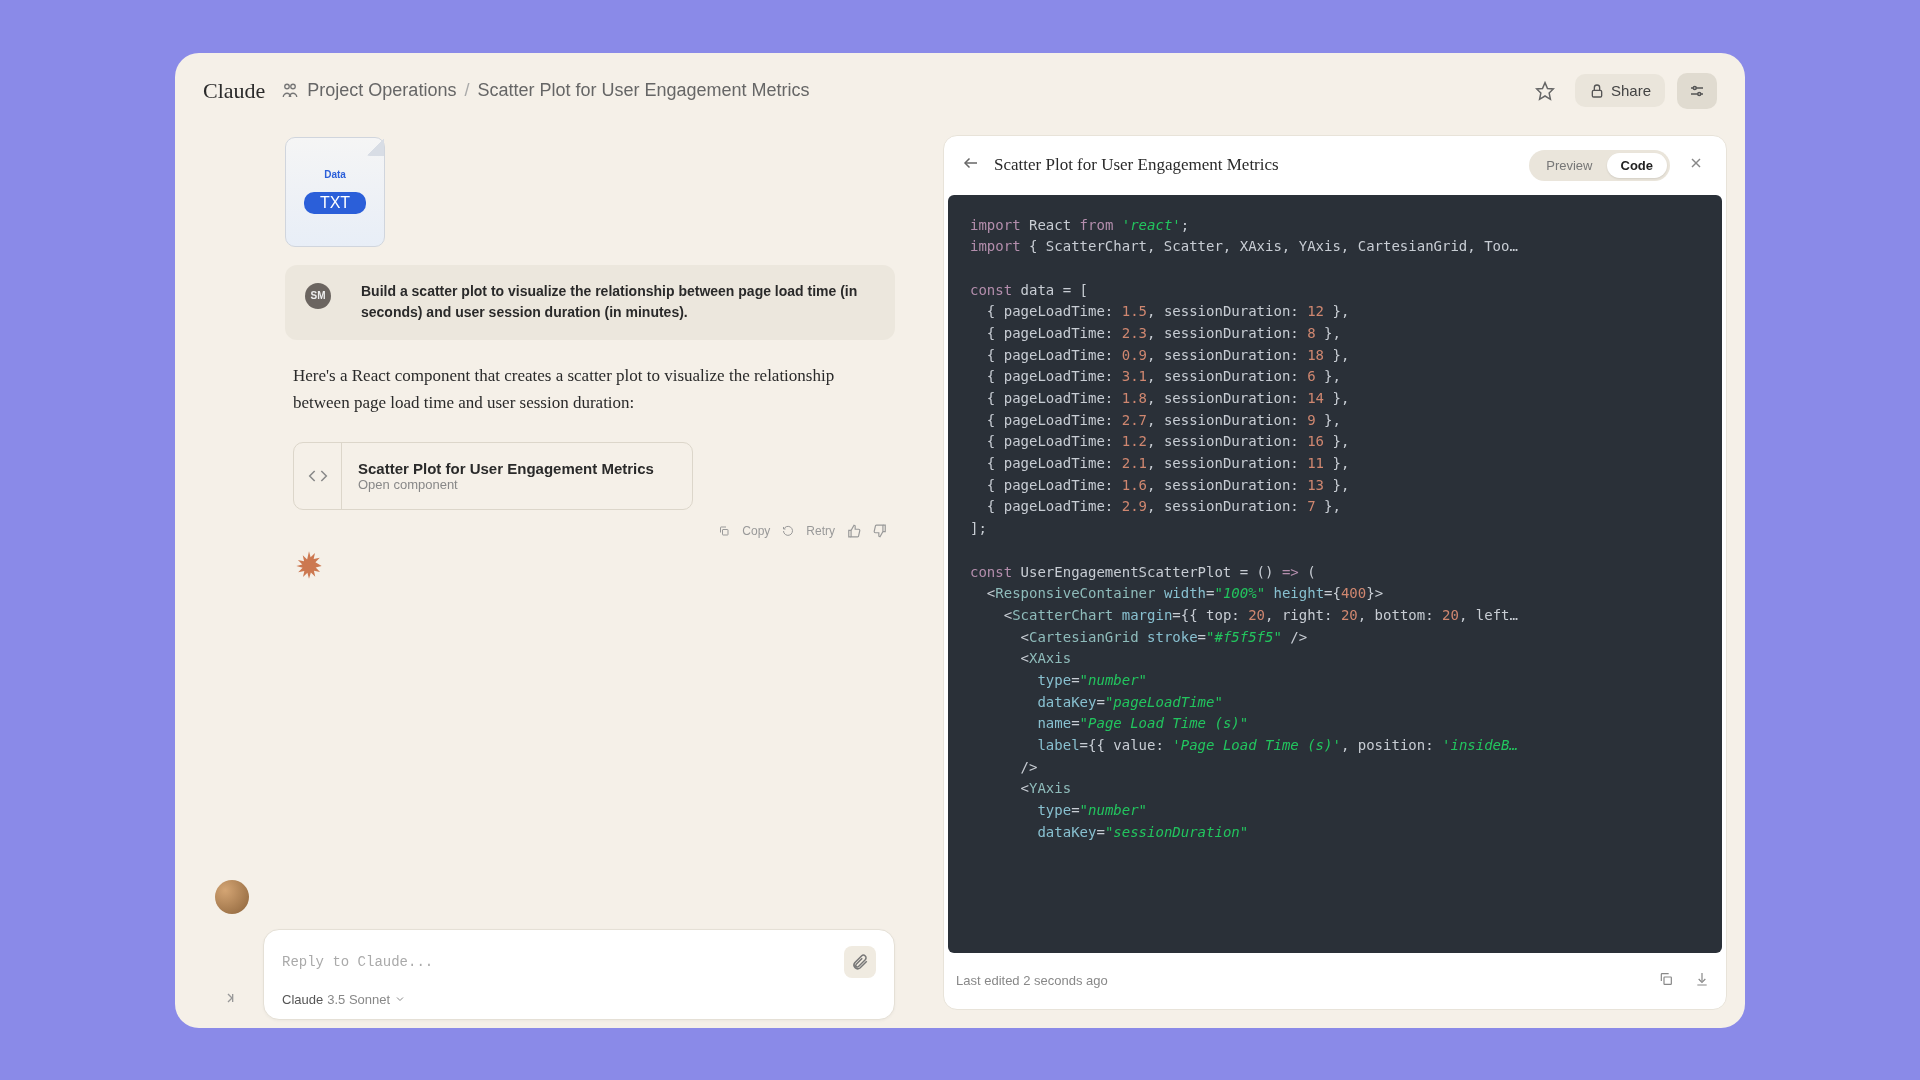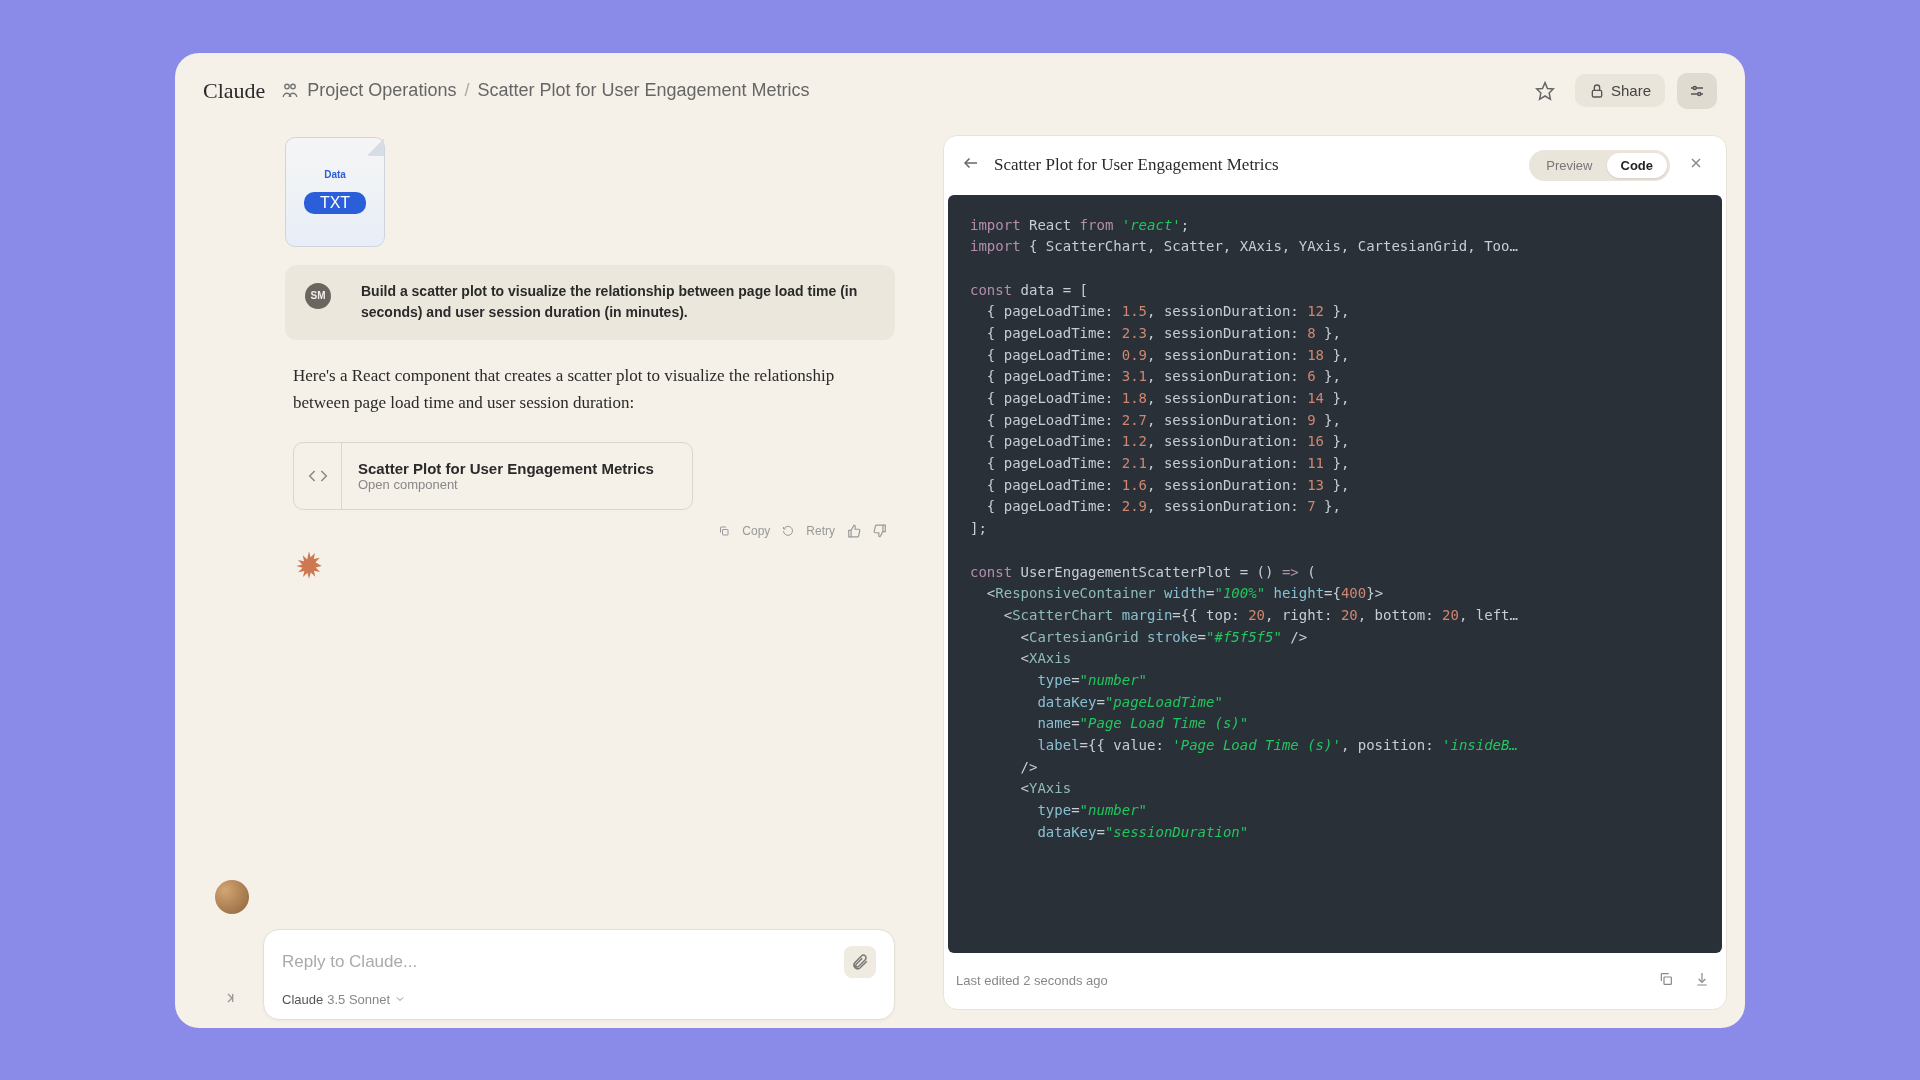--- a/index.html
+++ b/index.html
@@ -256,22 +256,23 @@
   border-radius: 16px;
   padding: 16px 18px 12px 18px;
   box-shadow: 0 1px 3px rgba(0,0,0,0.04);
 }
 .input-top {
   display: flex;
   align-items: center;
   justify-content: space-between;
 }
 .input-placeholder {
-  font-size: 17px;
+  font-size: 14px;
   color: #aaa;
+  font-family: Liberation Mono, monospace;
 }
 .attach-btn {
   width: 32px;
   height: 32px;
   background: #f0ebe1;
   border-radius: 8px;
   display: flex;
   align-items: center;
   justify-content: center;
   cursor: pointer;

